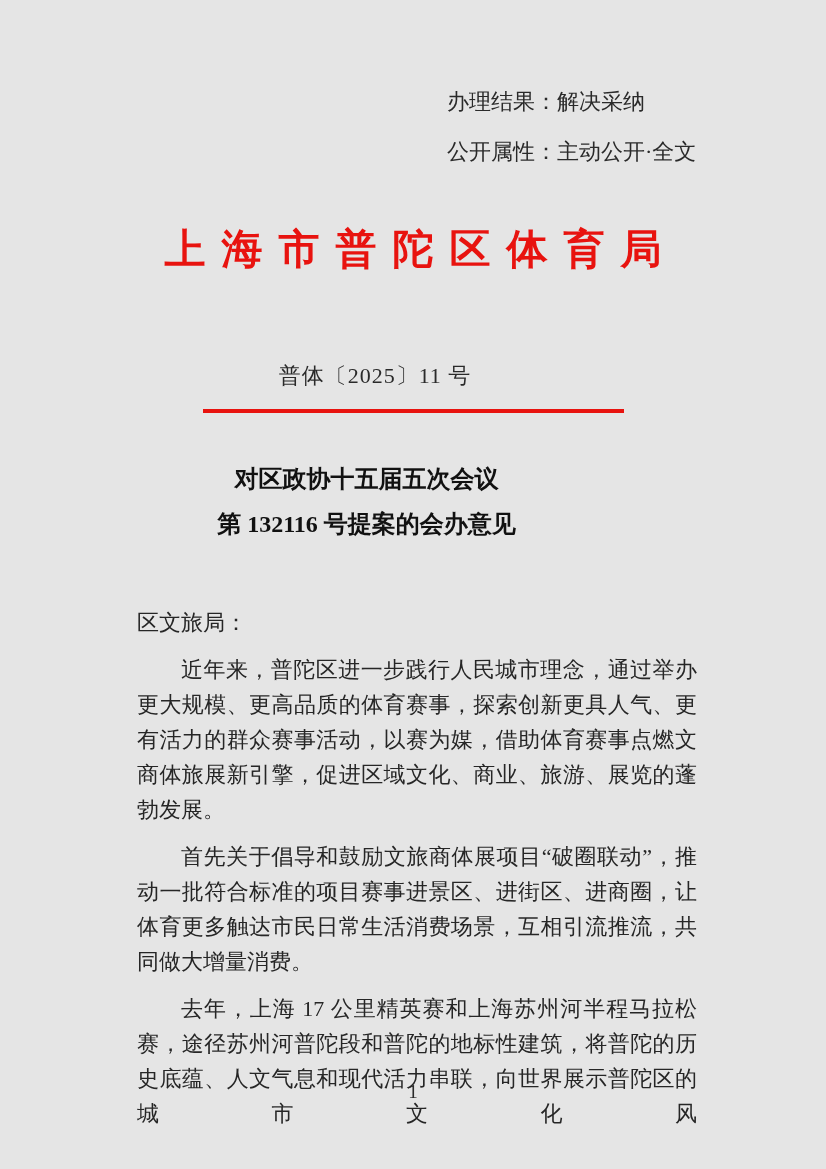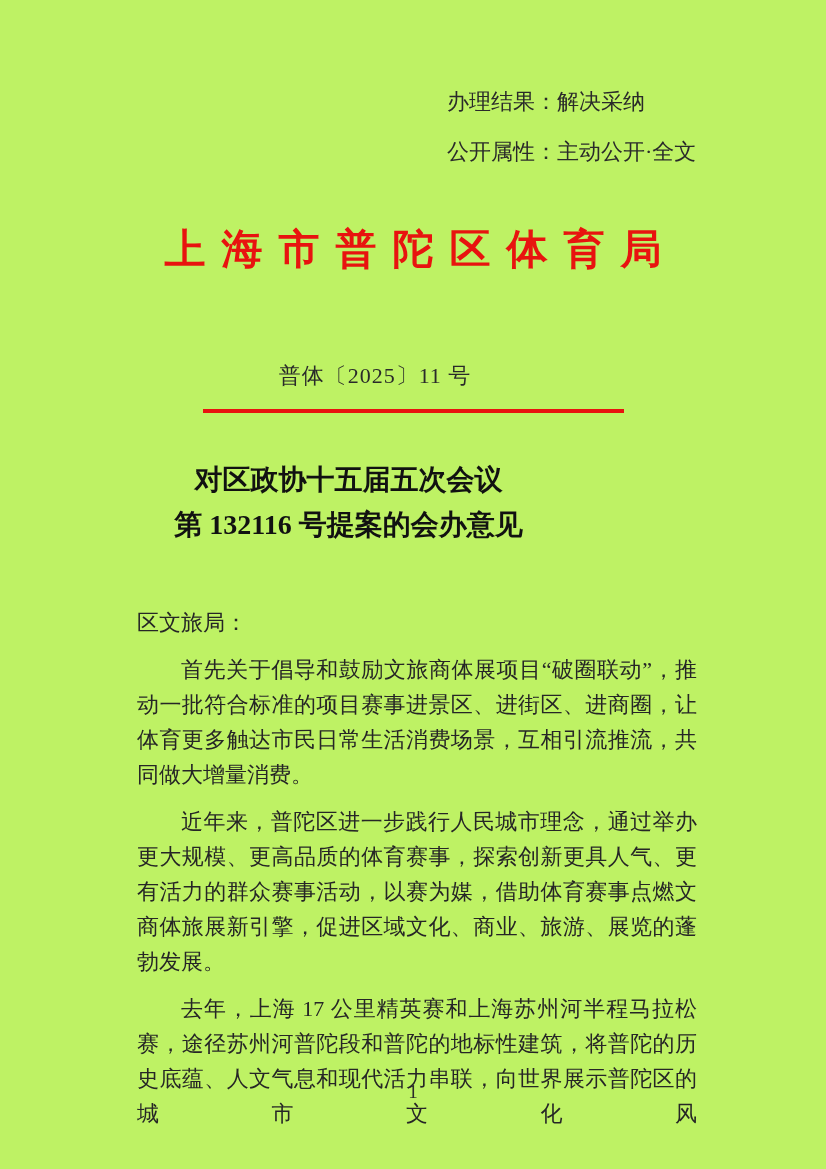--- a/index.html
+++ b/index.html
@@ -5,21 +5,21 @@
   html, body {
     margin: 0;
     padding: 0;
     background: #ffffff;
   }
   .page {
     position: relative;
     width: 826px;
     height: 1169px;
     margin: 0 auto;
-    background: #bef264;
+    background: #e5e5e5;
     overflow: hidden;
     font-family: "Liberation Serif", "DejaVu Serif", serif;
     color: #1f1f1f;
   }
   
   .meta-block {
     position: absolute;
     left: 447px;
     top: 90px;
     font-size: 22px;
@@ -62,24 +62,25 @@
     height: 4px;
     background: #e8130f;
   }
   
   .headline {
     position: absolute;
     left: 0;
     top: 457px;
     width: 697px;
     text-align: center;
-    font-size: 28px;
+    font-size: 24px;
     line-height: 45px;
     font-weight: bold;
     color: #111111;
+    padding-left: 18px;
   }
   
   .doc-body {
     position: absolute;
     left: 125px;
     top: 593px;
     width: 584px;
     font-size: 22px;
     line-height: 35px;
     color: #262626;
@@ -123,20 +124,20 @@
 
   <div class="red-rule"></div>
 
   <div class="headline">
     <div>对区政协十五届五次会议</div>
     <div>第 132116 号提案的会办意见</div>
   </div>
 
   <div class="doc-body">
     <p class="salutation">区文旅局：</p>
+    <p class="para">近年来，普陀区进一步践行人民城市理念，通过举办更大规模、更高品质的体育赛事，探索创新更具人气、更有活力的群众赛事活动，以赛为媒，借助体育赛事点燃文商体旅展新引擎，促进区域文化、商业、旅游、展览的蓬勃发展。</p>
     <p class="para">首先关于倡导和鼓励文旅商体展项目“破圈联动”，推动一批符合标准的项目赛事进景区、进街区、进商圈，让体育更多触达市民日常生活消费场景，互相引流推流，共同做大增量消费。</p>
-    <p class="para">近年来，普陀区进一步践行人民城市理念，通过举办更大规模、更高品质的体育赛事，探索创新更具人气、更有活力的群众赛事活动，以赛为媒，借助体育赛事点燃文商体旅展新引擎，促进区域文化、商业、旅游、展览的蓬勃发展。</p>
     <p class="para-cut">去年，上海 17 公里精英赛和上海苏州河半程马拉松赛，途径苏州河普陀段和普陀的地标性建筑，将普陀的历史底蕴、人文气息和现代活力串联，向世界展示普陀区的城市文化风</p>
   </div>
 
   <div class="page-number">1</div>
 
 </div>
 
 </body></html>

